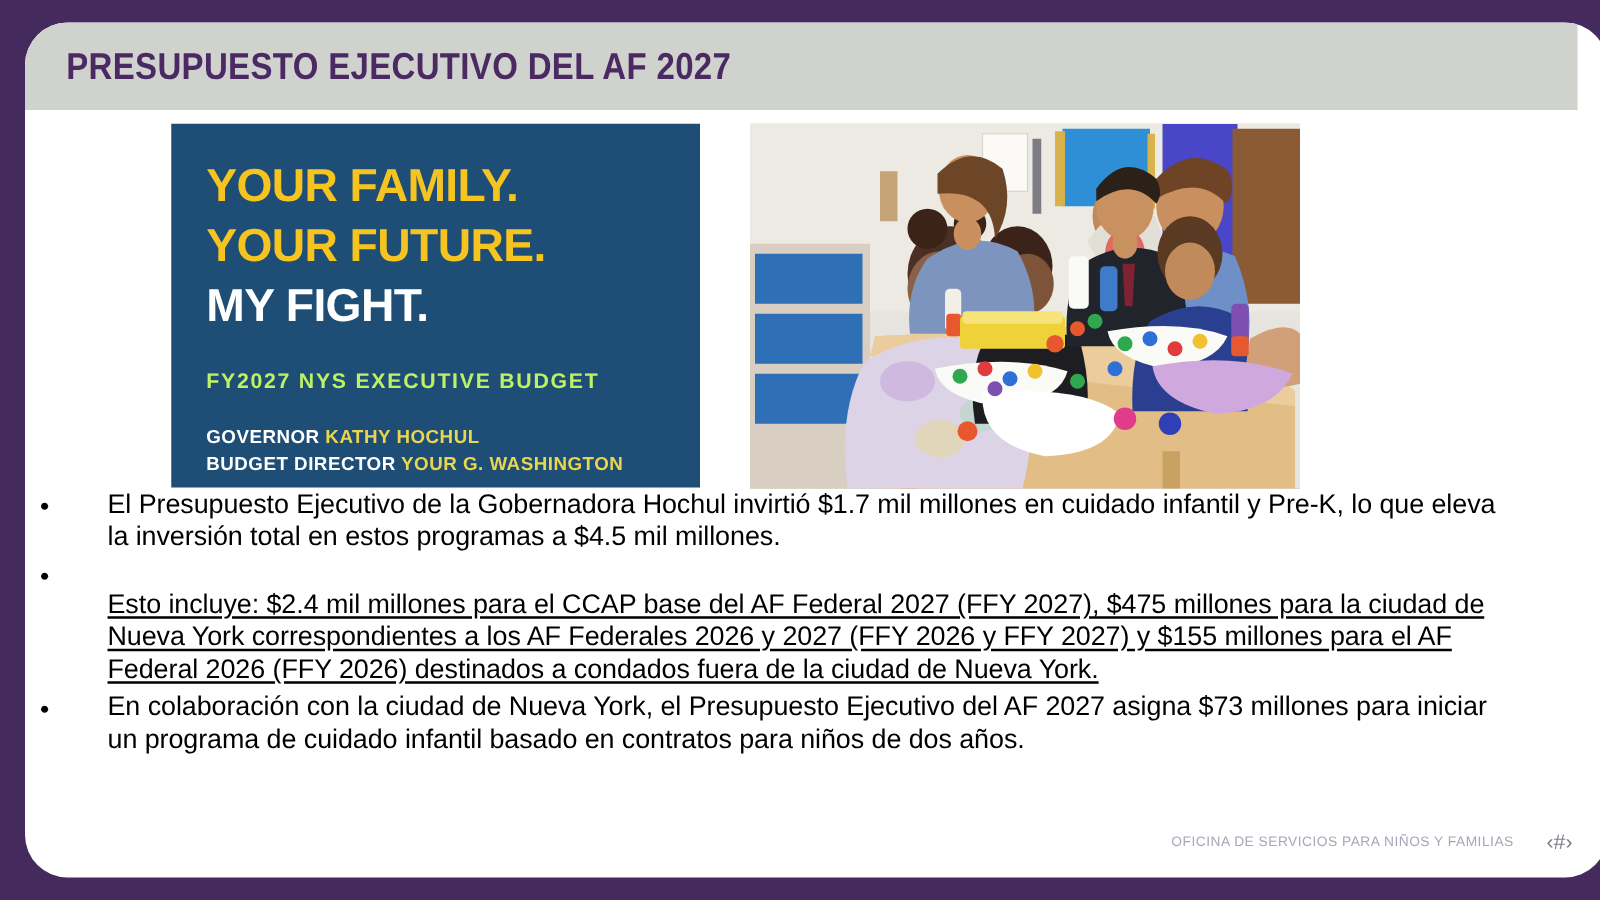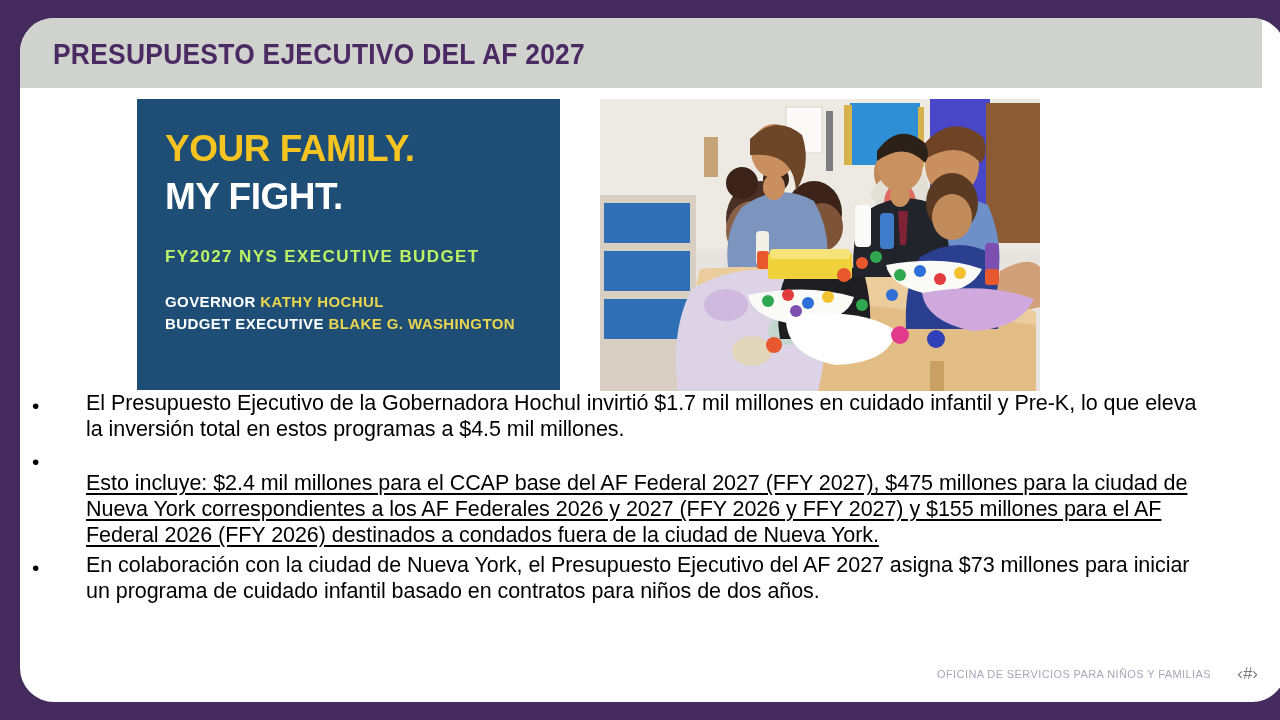--- a/index.html
+++ b/index.html
@@ -176,30 +176,31 @@
   <div class="slide-card">
 
     <div class="title-band">
       <div class="slide-title">PRESUPUESTO EJECUTIVO DEL AF 2027</div>
     </div>
 
     <div class="media-row">
 
       <div class="budget-card">
         <div class="bc-line bc-yellow">YOUR FAMILY.</div>
+        <div class="bc-line bc-yellow">YOUR FUTURE.</div>
         <div class="bc-line bc-white">MY FIGHT.</div>
         <div class="bc-sub">FY2027 NYS EXECUTIVE BUDGET</div>
         <div class="bc-credit">
           <div>
             <span>GOVERNOR</span>
             <span class="name">KATHY HOCHUL</span>
           </div>
           <div>
-            <span>BUDGET EXECUTIVE</span>
-            <span class="name">BLAKE G. WASHINGTON</span>
+            <span>BUDGET DIRECTOR</span>
+            <span class="name">YOUR G. WASHINGTON</span>
           </div>
         </div>
       </div>
 
       <div class="photo-frame">
         <svg class="photo-scene" viewBox="0 0 440 292" preserveAspectRatio="none">
           <rect x="0" y="0" width="440" height="292" fill="#E7E4DF"></rect>
           <rect x="0" y="0" width="440" height="150" fill="#EDEAE4"></rect>
           <rect x="250" y="4" width="70" height="62" fill="#2E8FD6"></rect>
           <rect x="244" y="6" width="8" height="60" fill="#D8B24A"></rect>

